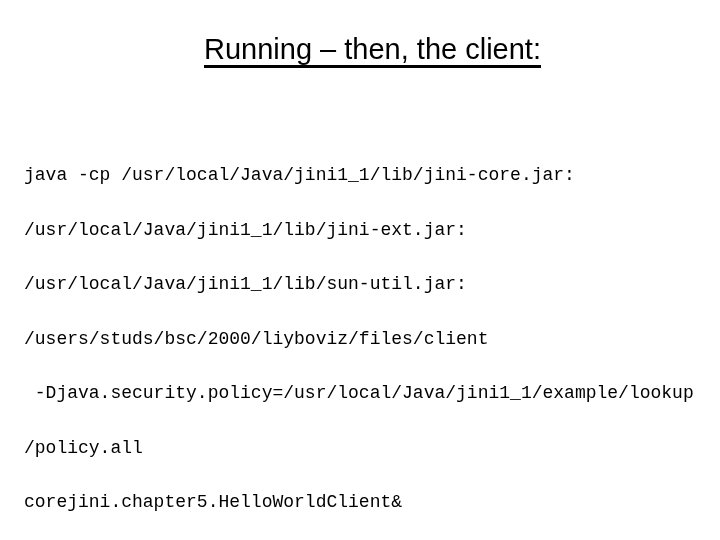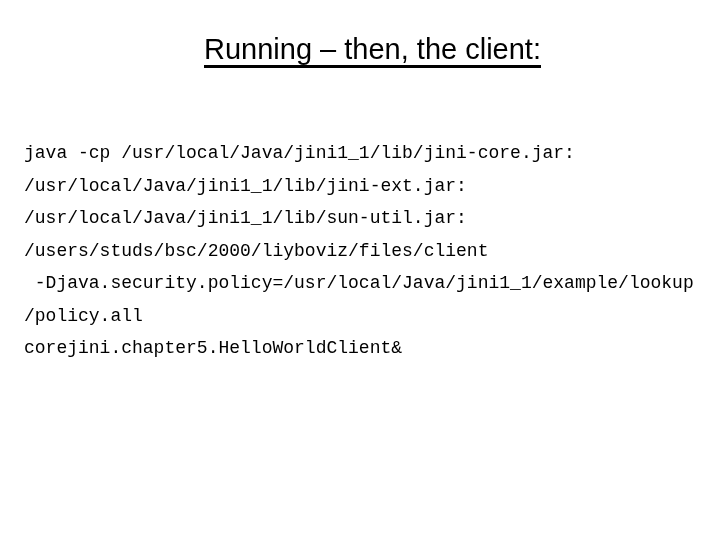--- a/index.html
+++ b/index.html
@@ -44,20 +44,21 @@
     top: 137px;
     left: 24px;
     right: 0;
     font-family: "Liberation Mono", monospace;
     font-size: 18px;
     line-height: 32.5px;
     white-space: pre;
   }
   .code-line {
     height: 32.5px;
+    margin-top: 22px;
   }
 </style>
 </head>
 <body>
 
 <div class="slide">
 
   <div class="title-row">
     <span class="u">Running – then, the client:</span>
   </div>

